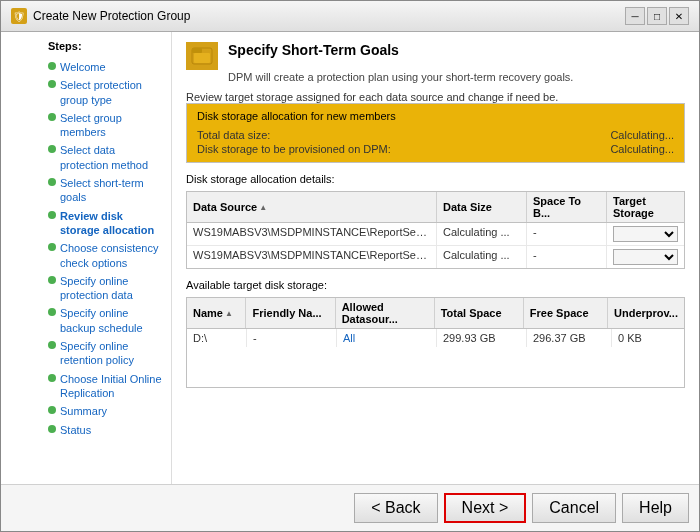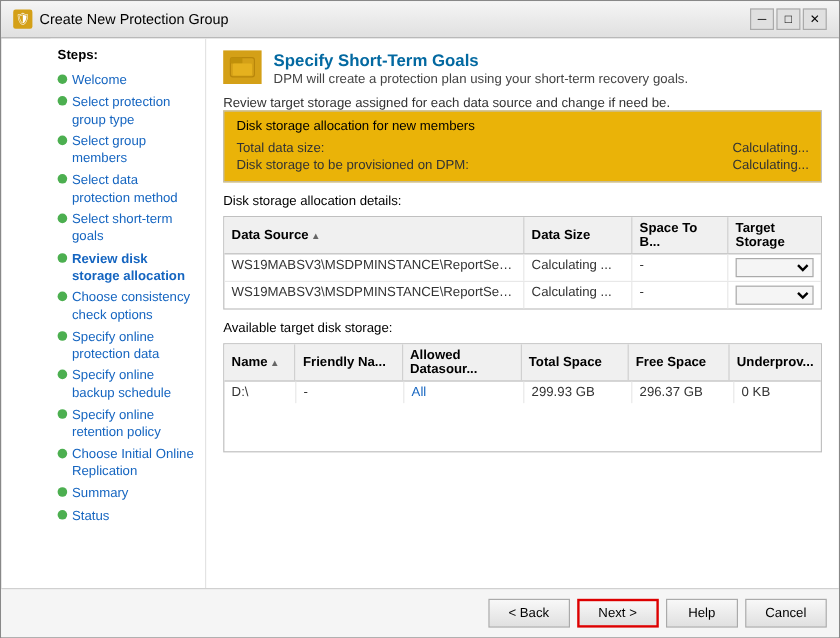--- a/index.html
+++ b/index.html
@@ -11,21 +11,21 @@
     .title-bar-controls { display: flex; gap: 2px; }
     .tb-btn { width: 20px; height: 18px; background: #e0e0e0; border: 1px solid #aaa; font-size: 10px; display: flex; align-items: center; justify-content: center; cursor: pointer; }
     .content { display: flex; flex: 1; overflow: hidden; padding-left: 41px; }
     .sidebar { width: 130px; background: #fff; border-right: 1px solid #ddd; padding: 8px 6px; overflow-y: auto; }
     .sidebar-steps-label { font-weight: bold; font-size: 11px; color: #000; margin-bottom: 8px; }
     .sidebar-item { display: flex; align-items: flex-start; gap: 4px; margin-bottom: 4px; cursor: pointer; }
     .sidebar-dot { width: 8px; height: 8px; border-radius: 50%; background: #4caf50; margin-top: 2px; flex-shrink: 0; }
     .sidebar-label { font-size: 11px; color: #1565c0; line-height: 1.3; }
     .sidebar-label.active { font-weight: bold; }
     .main { flex: 1; padding: 10px 14px; overflow-y: auto; background: #fff; }
-    .page-title { font-size: 14px; font-weight: bold; color: #0369a1; margin-bottom: 2px; }
+    .page-title { font-size: 14px; font-weight: bold; color: #000000; margin-bottom: 13px; }
     .page-subtitle { font-size: 11px; color: #444; }
     .section-title { font-size: 11px; color: #000; margin-bottom: 6px; font-weight: normal; }
     .info-box { border: 1px solid #c0c0c0; background: #eab308; padding: 6px 10px; margin-bottom: 10px; }
     .info-row { display: flex; justify-content: space-between; font-size: 11px; padding: 1px 0; }
     .info-label { color: #333; }
     .info-value { color: #333; }
     .table-container { border: 1px solid #c0c0c0; margin-bottom: 10px; }
     .table-header { display: flex; background: #f0f0f0; border-bottom: 1px solid #c0c0c0; }
     .th { padding: 3px 6px; font-size: 11px; font-weight: bold; border-right: 1px solid #d0d0d0; color: #000; display: flex; align-items: center; gap: 2px; }
     .th:last-child { border-right: none; }
@@ -40,21 +40,21 @@
     .col-targetstorage { flex: 1; }
     .available-section { margin-top: 0; }
     .avail-table-container { border: 1px solid #c0c0c0; }
     .col-name { width: 60px; }
     .col-friendly { width: 90px; }
     .col-allowed { width: 100px; }
     .col-totalspace { width: 90px; }
     .col-freespace { width: 85px; }
     .col-underprov { flex: 1; }
     .footer { border-top: 1px solid #d0d0d0; background: #f5f5f5; padding: 8px 10px; display: flex; justify-content: flex-end; gap: 6px; }
-    .btn { padding: 4px 16px; font-size: 11px; border: 1px solid #aaa; background: linear-gradient(to bottom, #f8f8f8, #e0e0e0); cursor: pointer; color: #000; min-width: 60px; }
+    .btn { padding: 4px 16px; font-size: 16px; border: 1px solid #aaa; background: linear-gradient(to bottom, #f8f8f8, #e0e0e0); cursor: pointer; color: #000; min-width: 60px; }
     .btn-next { border: 2px solid #d00; background: linear-gradient(to bottom, #f8f8f8, #e0e0e0); }
     .sort-arrow { font-size: 8px; color: #666; }
     .header-icon { width: 32px; height: 28px; background: #d4a017; display: flex; align-items: center; justify-content: center; margin-right: 10px; flex-shrink: 0; }
     .header-row { display: flex; align-items: flex-start; margin-bottom: 8px; }
     .description-text { font-size: 11px; color: #333; }
     .avail-empty { height: 40px; }
   </style>
 </head>
 <body>
 
@@ -211,16 +211,16 @@
             </div>
           <div class="avail-empty"></div>
         </div>
       </div>
     </div>
   </div>
 
   <div class="footer">
     <button class="btn">&lt; Back</button>
     <button class="btn btn-next">Next &gt;</button>
+    <button class="btn">Cancel</button>
     <button class="btn">Help</button>
-    <button class="btn">Cancel</button>
   </div>
 </div>
 
 </body></html>

